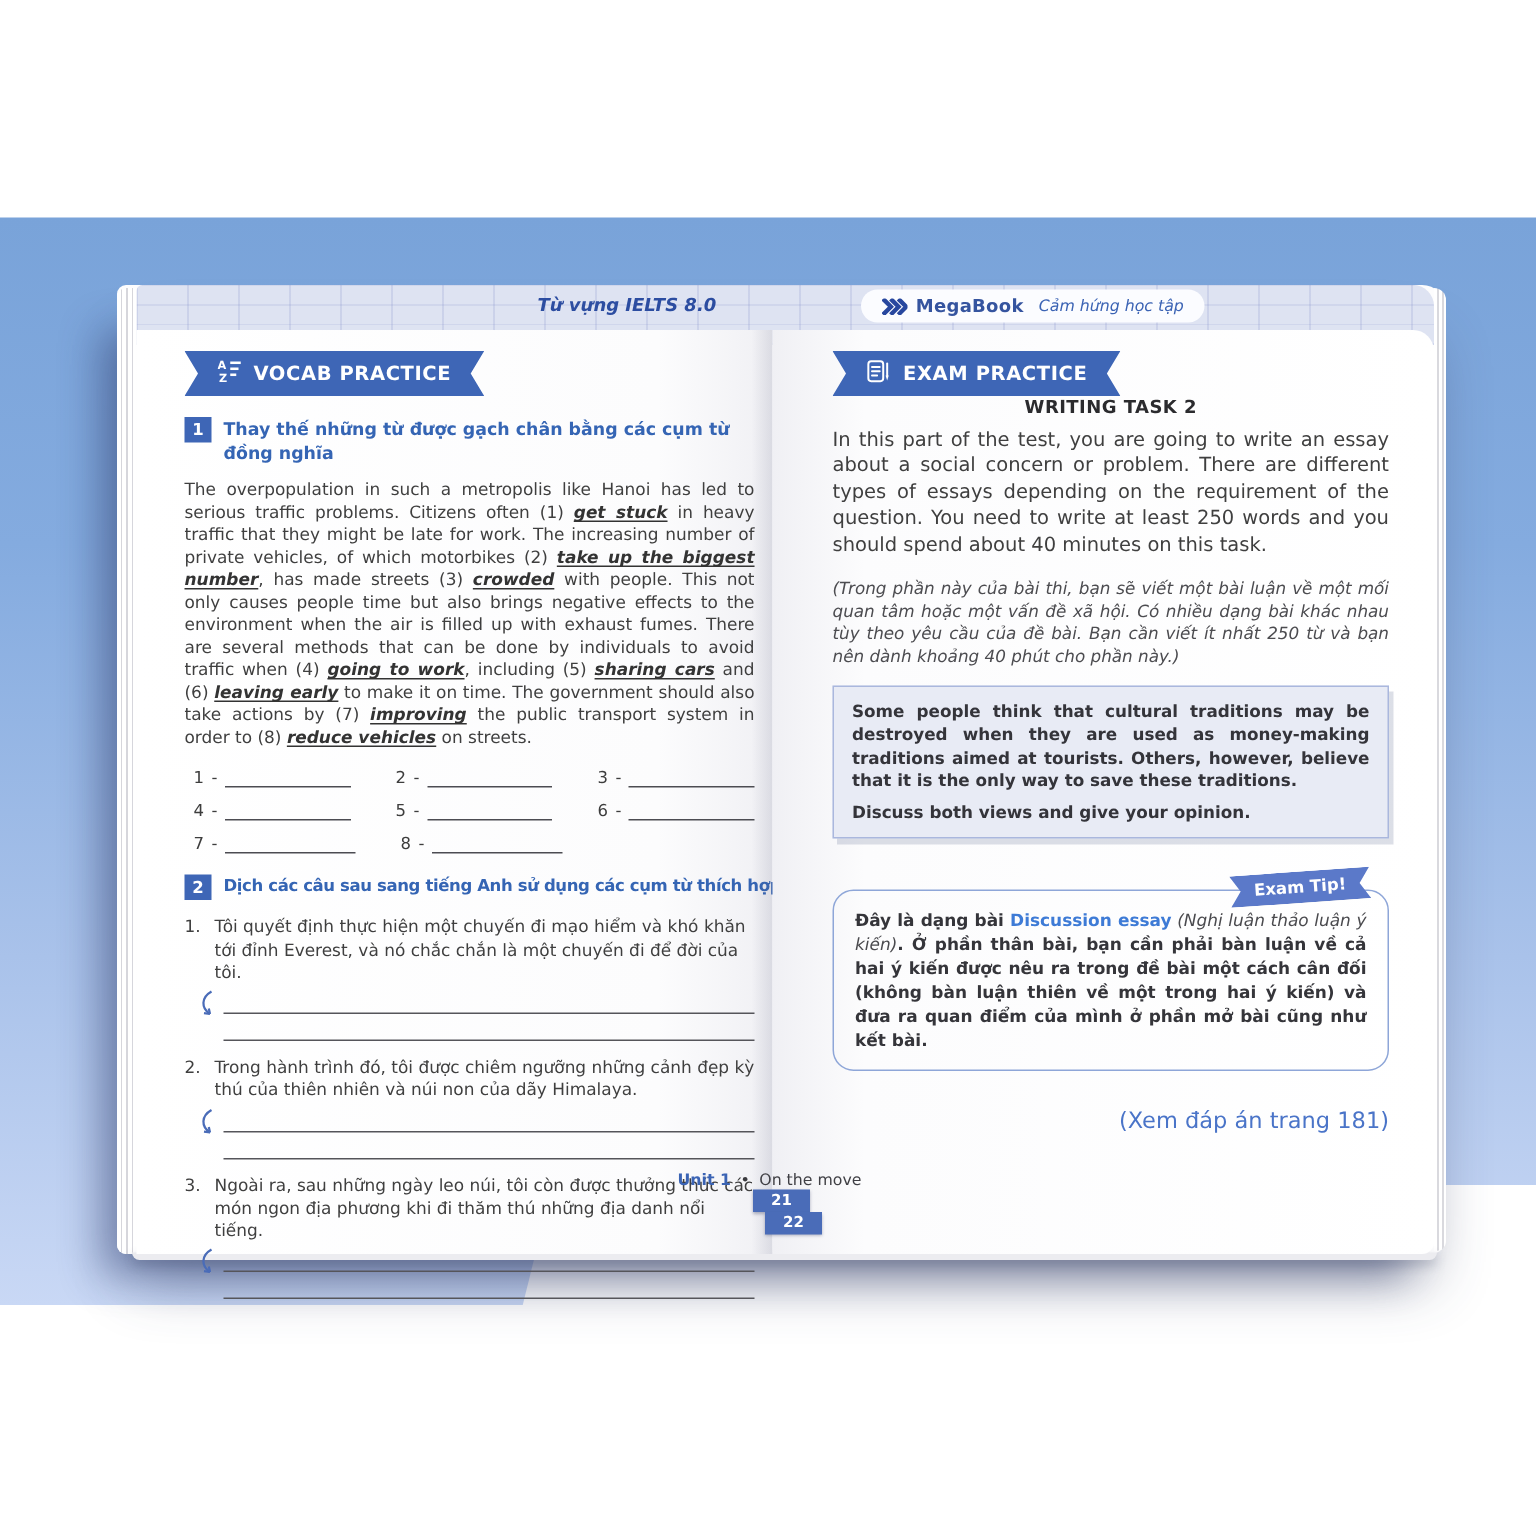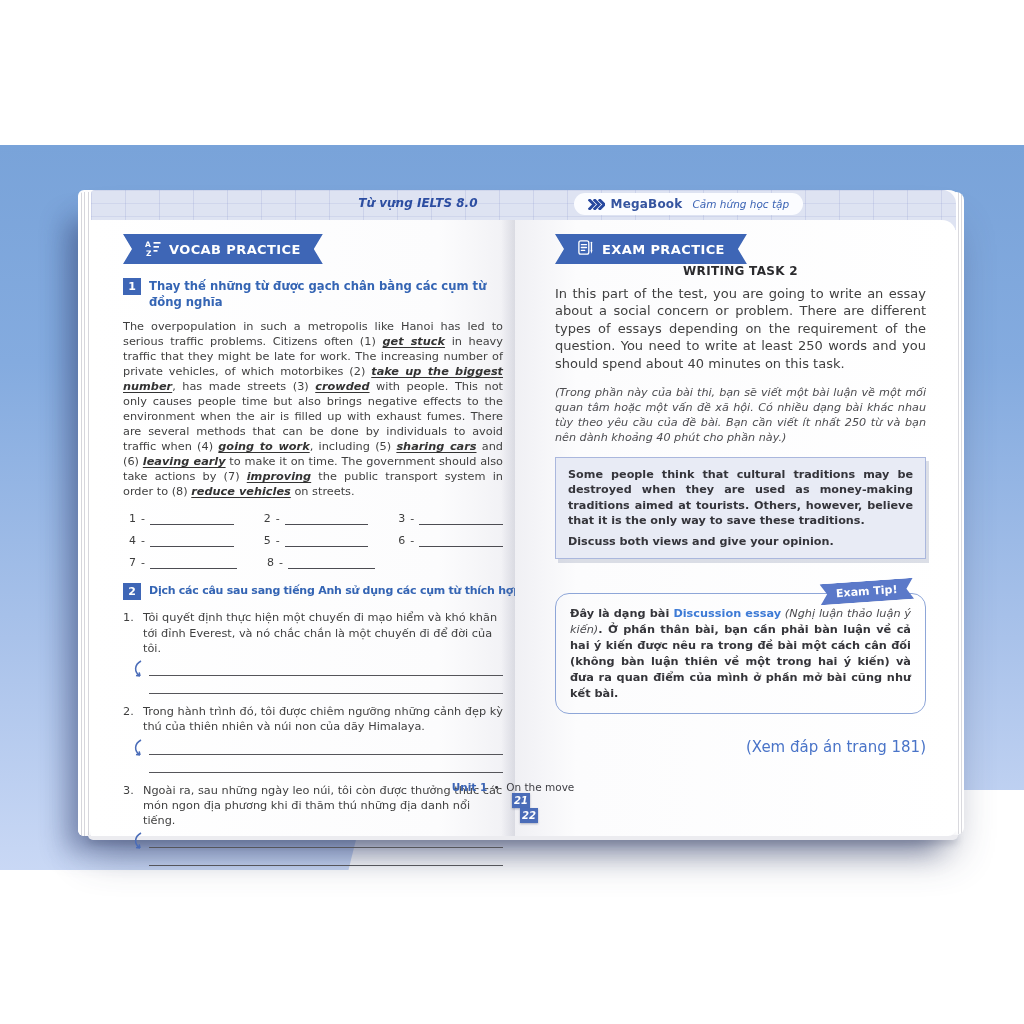--- a/index.html
+++ b/index.html
@@ -129,24 +129,23 @@
     box-shadow:0 2px 3px rgba(50,60,110,.3);
   }
   .tip-text{margin:0;font-size:11.3px;line-height:1.42;color:#35353a;text-align:justify;}
   .answer-ref{margin-top:24px;text-align:right;font-size:15px;color:#4a74c8;}
   
   .footer{position:absolute;left:0;right:0;bottom:13px;display:flex;align-items:center;justify-content:center;flex-direction:column;}
   .footer-unit{font-size:10.5px;color:#3f3f44;margin-right:16px;}
   .footer-unit .u{font-weight:800;color:#3a63b4;}
   .footer-unit .b{color:#3a3a3e;margin:0 3px;}
   .pagebox{
-    width:18px;height:15px;background:#4a6cb8;color:#fff;font-size:10px;font-weight:700;
+    width:38px;height:15px;background:#4a6cb8;color:#fff;font-size:10px;font-weight:700;
     display:flex;align-items:center;justify-content:center;
     box-shadow:0 1px 2px rgba(40,50,90,.35);
-    font-style:italic;
   }
   .pagebox + .pagebox{margin-left:16px;}
 </style>
 </head>
 <body>
 
 <div class="stage">
   <div class="bg-band"></div>
   <div class="bg-wedge"></div>
 

